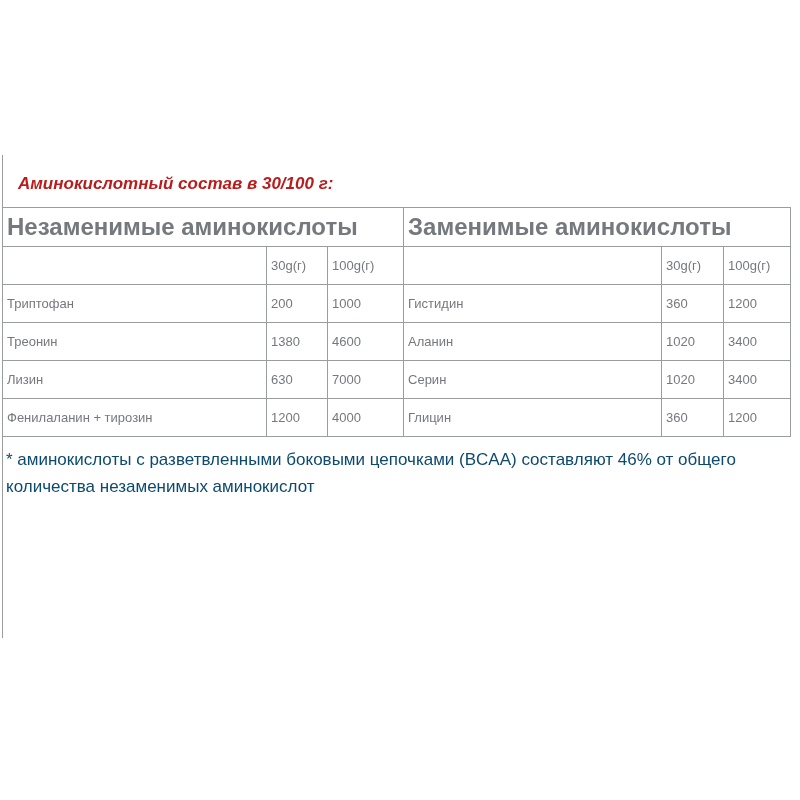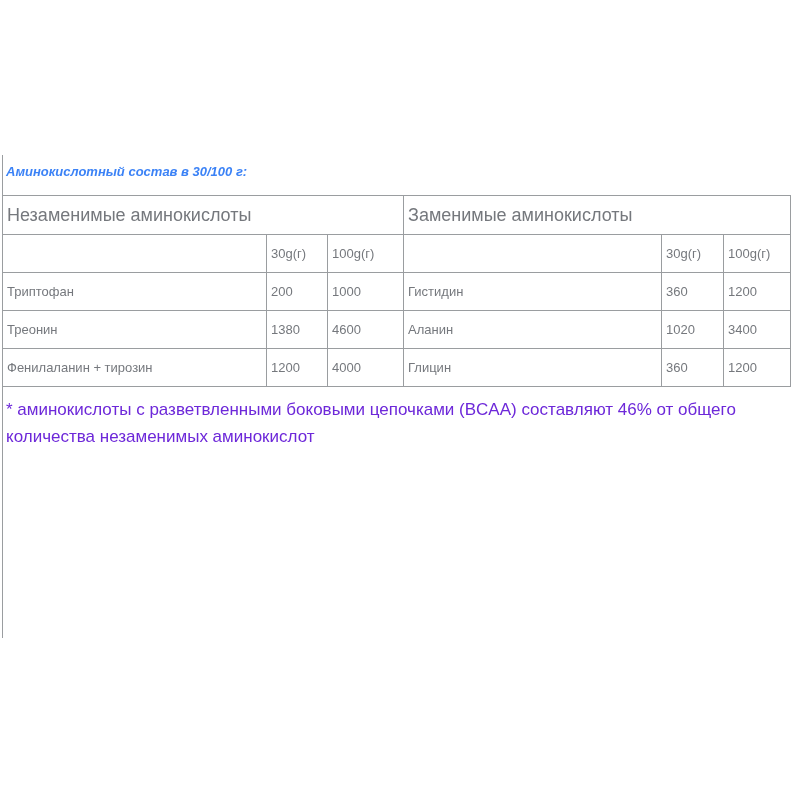--- a/index.html
+++ b/index.html
@@ -23,57 +23,57 @@
   }
   .left-rule {
     position: absolute;
     left: 0;
     top: 0;
     height: 483px;
     width: 1px;
     background: #9a9da0;
   }
   .doc-title {
-    margin: 0;
+    margin: 12px;
     padding: 7px 0 0 4px;
-    font-size: 13px;
+    font-size: 17px;
     line-height: 19px;
     font-weight: bold;
     font-style: italic;
-    color: #3b82f6;
+    color: #b91c1c;
   }
   table.amino {
     border-collapse: collapse;
     table-layout: fixed;
     width: 788px;
     margin-top: 14px;
   }
   table.amino td {
     border: 1px solid #9a9da0;
     color: #75787d;
     font-size: 13px;
     padding: 0 2px 0 4px;
     height: 37px;
     vertical-align: middle;
     white-space: nowrap;
     overflow: hidden;
     text-align: left;
   }
   table.amino tr.group-row td {
-    font-weight: normal;
-    font-size: 18px;
+    font-weight: bold;
+    font-size: 24px;
     height: 38px;
   }
   .footnote {
     margin: 9px 0 0 0;
     padding-left: 4px;
     max-width: 770px;
     font-size: 17px;
     line-height: 27px;
-    color: #6d28d9;
+    color: #0c4a6e;
   }
 </style>
 </head>
 <body>
 
 <div class="content">
   <div class="left-rule"></div>
 
   <p class="doc-title">Аминокислотный состав в 30/100 г:</p>
 
@@ -110,20 +110,28 @@
       </tr>
       <tr>
         <td>Треонин</td>
         <td>1380</td>
         <td>4600</td>
         <td>Аланин</td>
         <td>1020</td>
         <td>3400</td>
       </tr>
       <tr>
+        <td>Лизин</td>
+        <td>630</td>
+        <td>7000</td>
+        <td>Серин</td>
+        <td>1020</td>
+        <td>3400</td>
+      </tr>
+      <tr>
         <td>Фенилаланин + тирозин</td>
         <td>1200</td>
         <td>4000</td>
         <td>Глицин</td>
         <td>360</td>
         <td>1200</td>
       </tr>
     </tbody>
   </table>
 

